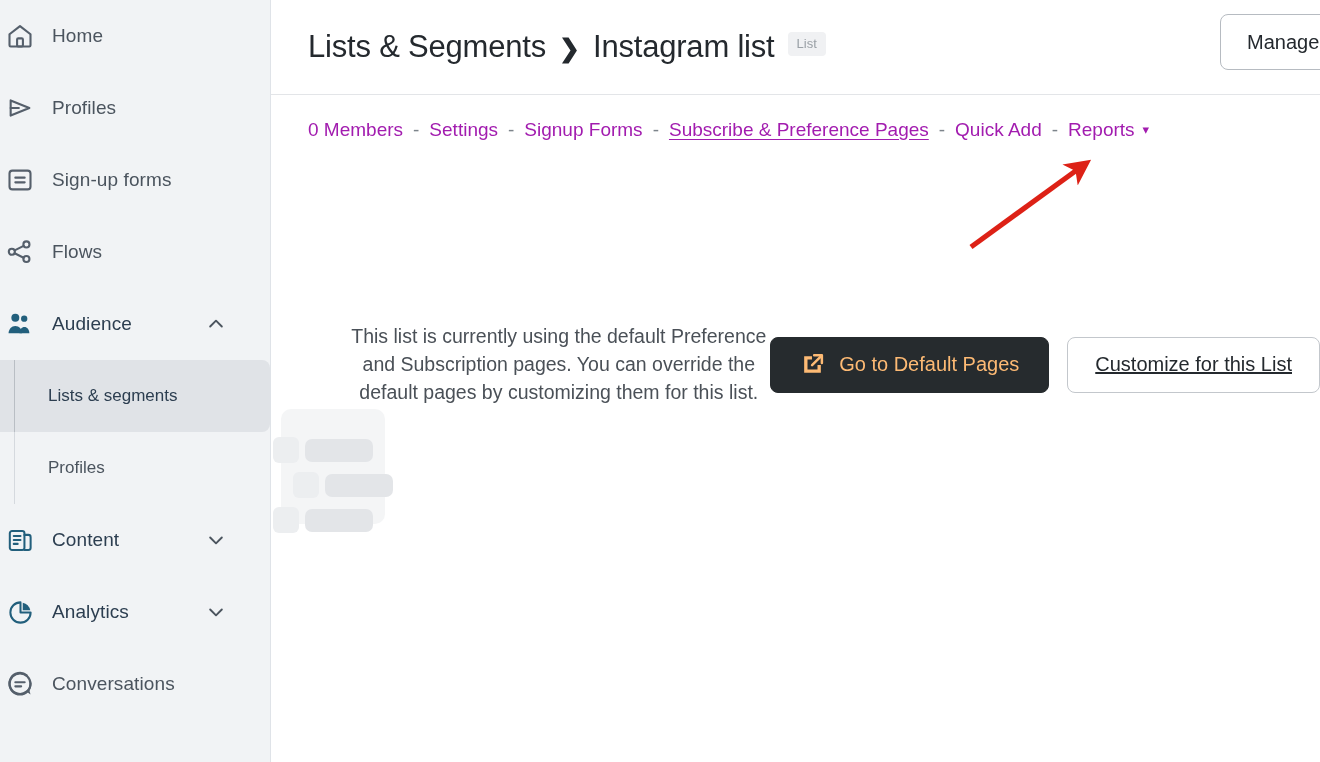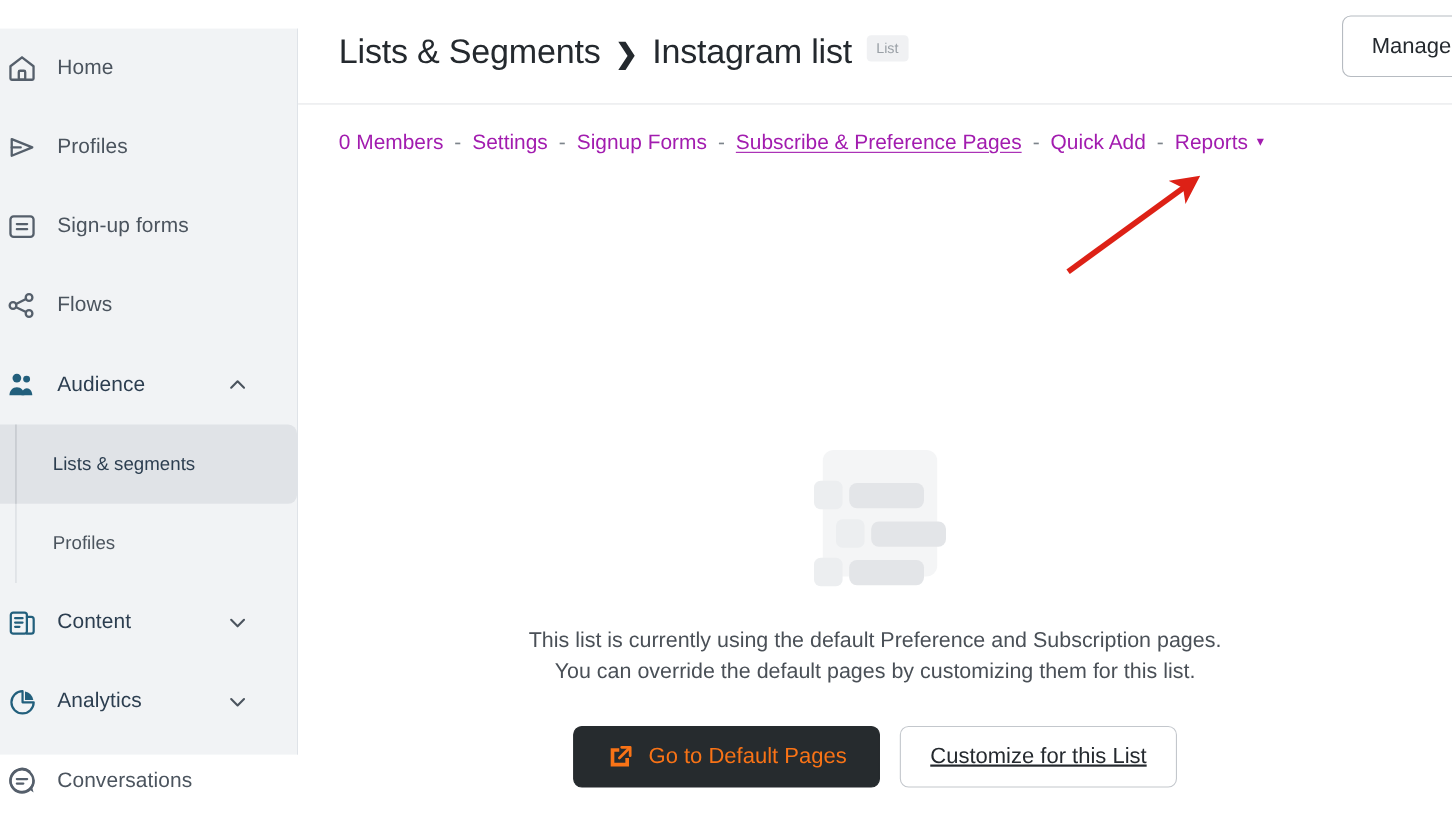--- a/index.html
+++ b/index.html
@@ -7,26 +7,25 @@
   html, body {
     width: 1320px; height: 762px;
     font-family: "Liberation Sans", sans-serif;
     background: #ffffff;
     overflow: hidden;
   }
   #app { display: flex; width: 1320px; height: 762px; position: relative; }
 
   
   #sidebar {
-    width: 271px; height: 660px;
+    width: 271px; height: 762px;
     background: #f1f3f5;
     border-right: 1px solid #dfe3e8;
     position: relative;
     flex: 0 0 271px;
-    margin-top: 26px;
   }
   .nav-item {
     display: flex; align-items: center;
     height: 72px;
     padding-left: 4px;
     cursor: pointer;
     position: relative;
   }
   .nav-icon {
     width: 32px; min-width: 32px; height: 32px;
@@ -133,21 +132,21 @@
   }
   #tabbar .tab { cursor: pointer; color: #a21caf; }
   #tabbar .tab.active { text-decoration: underline; text-underline-offset: 3px; }
   #tabbar .tab-sep { color: #7d848b; margin: 0 10px; }
   #tabbar .caret { margin-left: 8px; font-size: 13px; position: relative; top: -2px; }
 
   
   #empty-state {
     position: absolute;
     left: 0; right: 0; top: 160px;
-    display: flex; flex-direction: column; align-items: center;
+    display: flex; align-items: center;
   }
   #illustration {
     width: 115px; height: 128px;
     margin-top: 245px;
     position: relative;
   }
   #illustration .panel {
     position: absolute; left: 10px; top: 4px;
     width: 104px; height: 115px;
     background: #f4f5f6; border-radius: 10px;
@@ -183,21 +182,21 @@
   }
   .btn {
     height: 56px;
     border-radius: 8px;
     display: flex; align-items: center; justify-content: center;
     font-size: 20px;
     cursor: pointer;
     white-space: nowrap;
   }
   .btn-primary {
-    background: #262b2e; color: #f97316;
+    background: #262b2e; color: #fdba74;
     border: 1px solid #262b2e;
     padding: 0 29px;
     gap: 14px;
   }
   .btn-secondary {
     background: #fff; color: #24292e;
     border: 1px solid #c3c7cc;
     padding: 0 27px;
     text-decoration: underline;
   }

